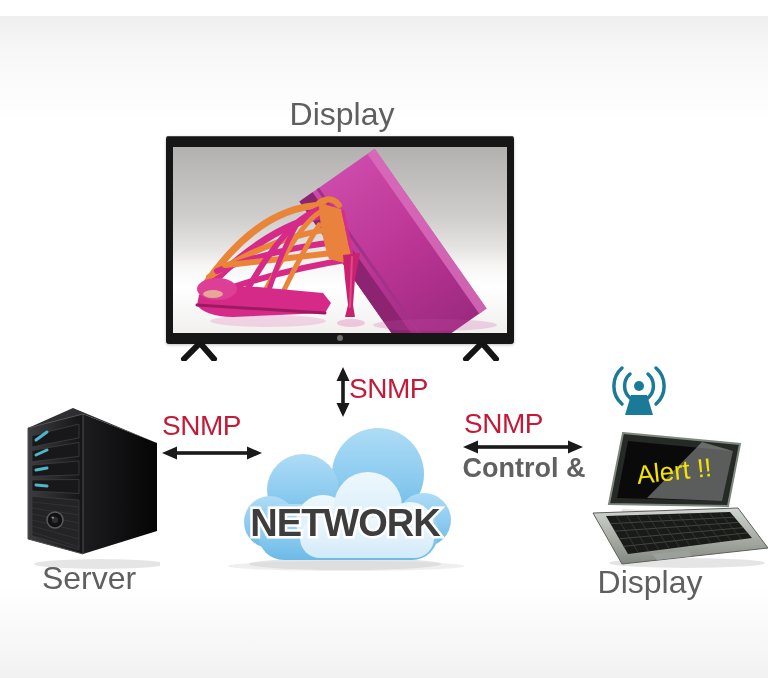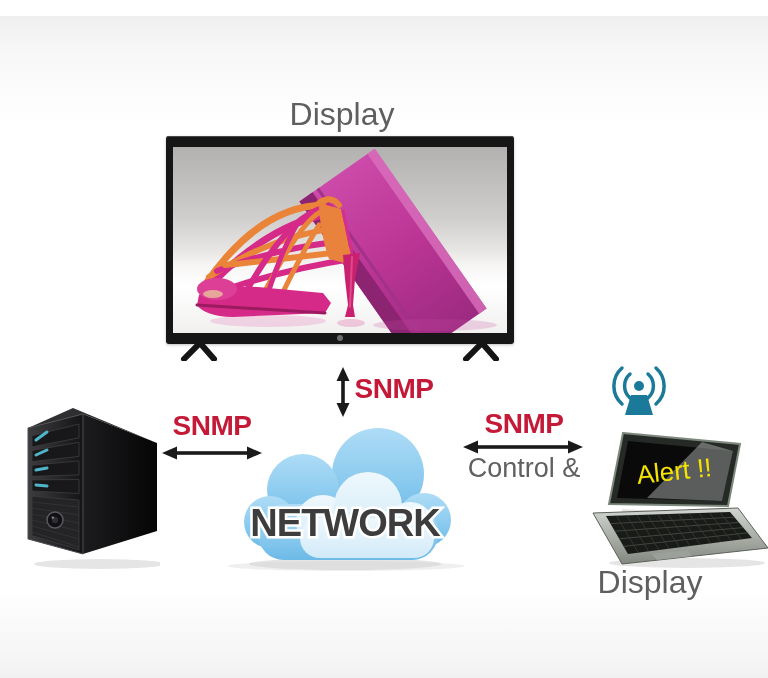--- a/index.html
+++ b/index.html
@@ -3,21 +3,21 @@
 <meta charset="utf-8">
 <style>
   html,body{margin:0;padding:0;background:#fff;}
   .canvas{
     position:relative;width:768px;height:678px;margin:16px auto;overflow:hidden;
     font-family:"Liberation Sans",sans-serif;
     background:linear-gradient(180deg,#efefef 0%,#f7f7f7 5%,#ffffff 16%,#ffffff 84%,#f6f6f6 94%,#eeeeee 100%);
   }
   .abs{position:absolute;}
   .node-label{color:#5f5f5f;font-size:32px;text-align:center;letter-spacing:0;}
-  .snmp-label{color:#c41a38;font-size:28px;font-weight:700;text-align:center;letter-spacing:-0.5px;}
+  .snmp-label{color:#c41a38;font-size:28px;font-weight:400;text-align:left;letter-spacing:-0.5px;}
   .ctrl-label{color:#606060;font-size:27px;line-height:1.08;text-align:center;}
   .arrow-svg{display:block;}
   #tv-bezel{
     position:absolute;left:0;top:0;width:348px;height:208px;background:#161616;border-radius:3px;
     box-shadow:inset 0 1px 0 #4a4a4a, 0 1px 3px rgba(0,0,0,.25);
   }
   #tv-logo{position:absolute;left:50%;top:199px;width:6px;height:6px;margin-left:-3px;border-radius:50%;background:#6d6d6d;}
 </style>
 </head>
 <body>
@@ -129,20 +129,21 @@
       <line x1="14" y1="112" x2="61" y2="121"></line>
         <line x1="14" y1="118" x2="61" y2="129"></line>
       <line x1="14" y1="124" x2="61" y2="137"></line>
         <line x1="14" y1="130" x2="61" y2="145"></line>
     </g>
     <circle cx="37" cy="118" r="8" fill="#111113" stroke="#5a5a60" stroke-width="1.5"></circle>
     <circle cx="37" cy="118" r="3.2" fill="#2e2e32"></circle>
     <circle cx="34.8" cy="115.6" r="1.2" fill="#8a8a92"></circle>
   </svg>
 
+  <div class="abs node-label" style="left:16px;top:544px;width:146px;">Server</div>
 
   <div class="abs snmp-label" style="left:162px;top:394px;width:100px;">SNMP</div>
   <svg class="abs arrow-svg" style="left:162px;top:429px;" width="100" height="16" viewBox="0 0 100 16" fill="#1a1a1a">
     <polygon points="0,8 15,1.5 15,14.5"></polygon>
       <polygon points="100,8 85,1.5 85,14.5"></polygon>
     <rect x="13" y="6.2" width="74" height="3.6"></rect>
   </svg>
 
   <svg class="abs arrow-svg" style="left:335px;top:351px;" width="16" height="50" viewBox="0 0 16 50" fill="#1a1a1a">
     <polygon points="8,0 1.5,14 14.5,14"></polygon>
@@ -180,21 +181,21 @@
     </g>
     <text x="117" y="114" text-anchor="middle" font-family="Liberation Sans, sans-serif" font-size="38" font-weight="bold" letter-spacing="-1" fill="#3d3d3d" stroke="#ffffff" stroke-width="5" style="paint-order:stroke">NETWORK</text>
   </svg>
 
   <div class="abs snmp-label" style="left:464px;top:392px;width:120px;">SNMP</div>
   <svg class="abs arrow-svg" style="left:463px;top:423px;" width="120" height="16" viewBox="0 0 120 16" fill="#1a1a1a">
     <polygon points="0,8 15,1.5 15,14.5"></polygon>
       <polygon points="120,8 105,1.5 105,14.5"></polygon>
     <rect x="13" y="6.2" width="94" height="3.6"></rect>
   </svg>
-  <div class="abs ctrl-label" style="left:440px;top:438px;width:168px;">
+  <div class="abs ctrl-label" style="left:440px;top:438px;width:168px;font-weight:bold;">
     <span style="display:block;">Control &amp;</span>
   </div>
 
   <svg class="abs" style="left:606px;top:343px;" width="66" height="60" viewBox="0 0 66 60">
     <g stroke="#1b7a99" stroke-width="3.5" stroke-linecap="round" fill="none">
       <path d="M24,15 A16,16 0 0 0 24,39"></path>
       <path d="M16,9 A24,24 0 0 0 16,45"></path>
       <path d="M42,15 A16,16 0 0 1 42,39"></path>
       <path d="M50,9 A24,24 0 0 1 50,45"></path>
     </g>

